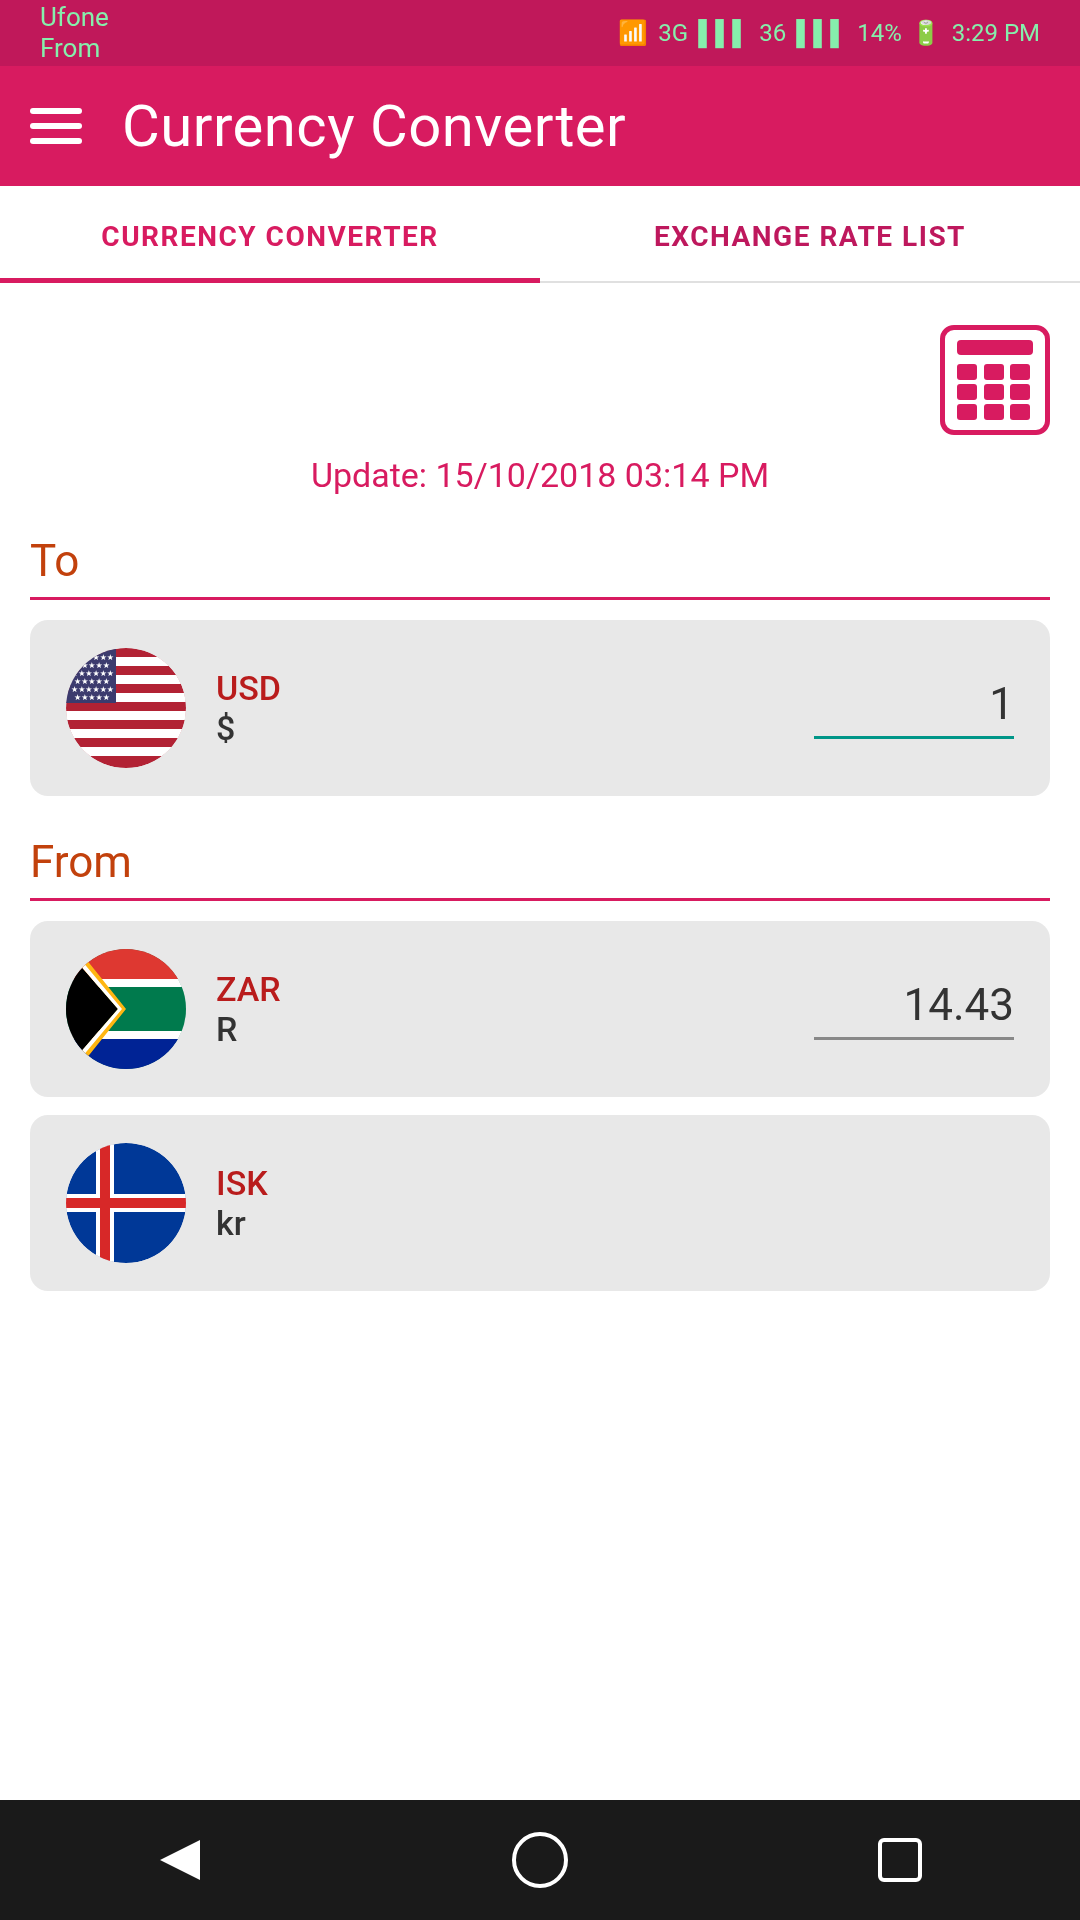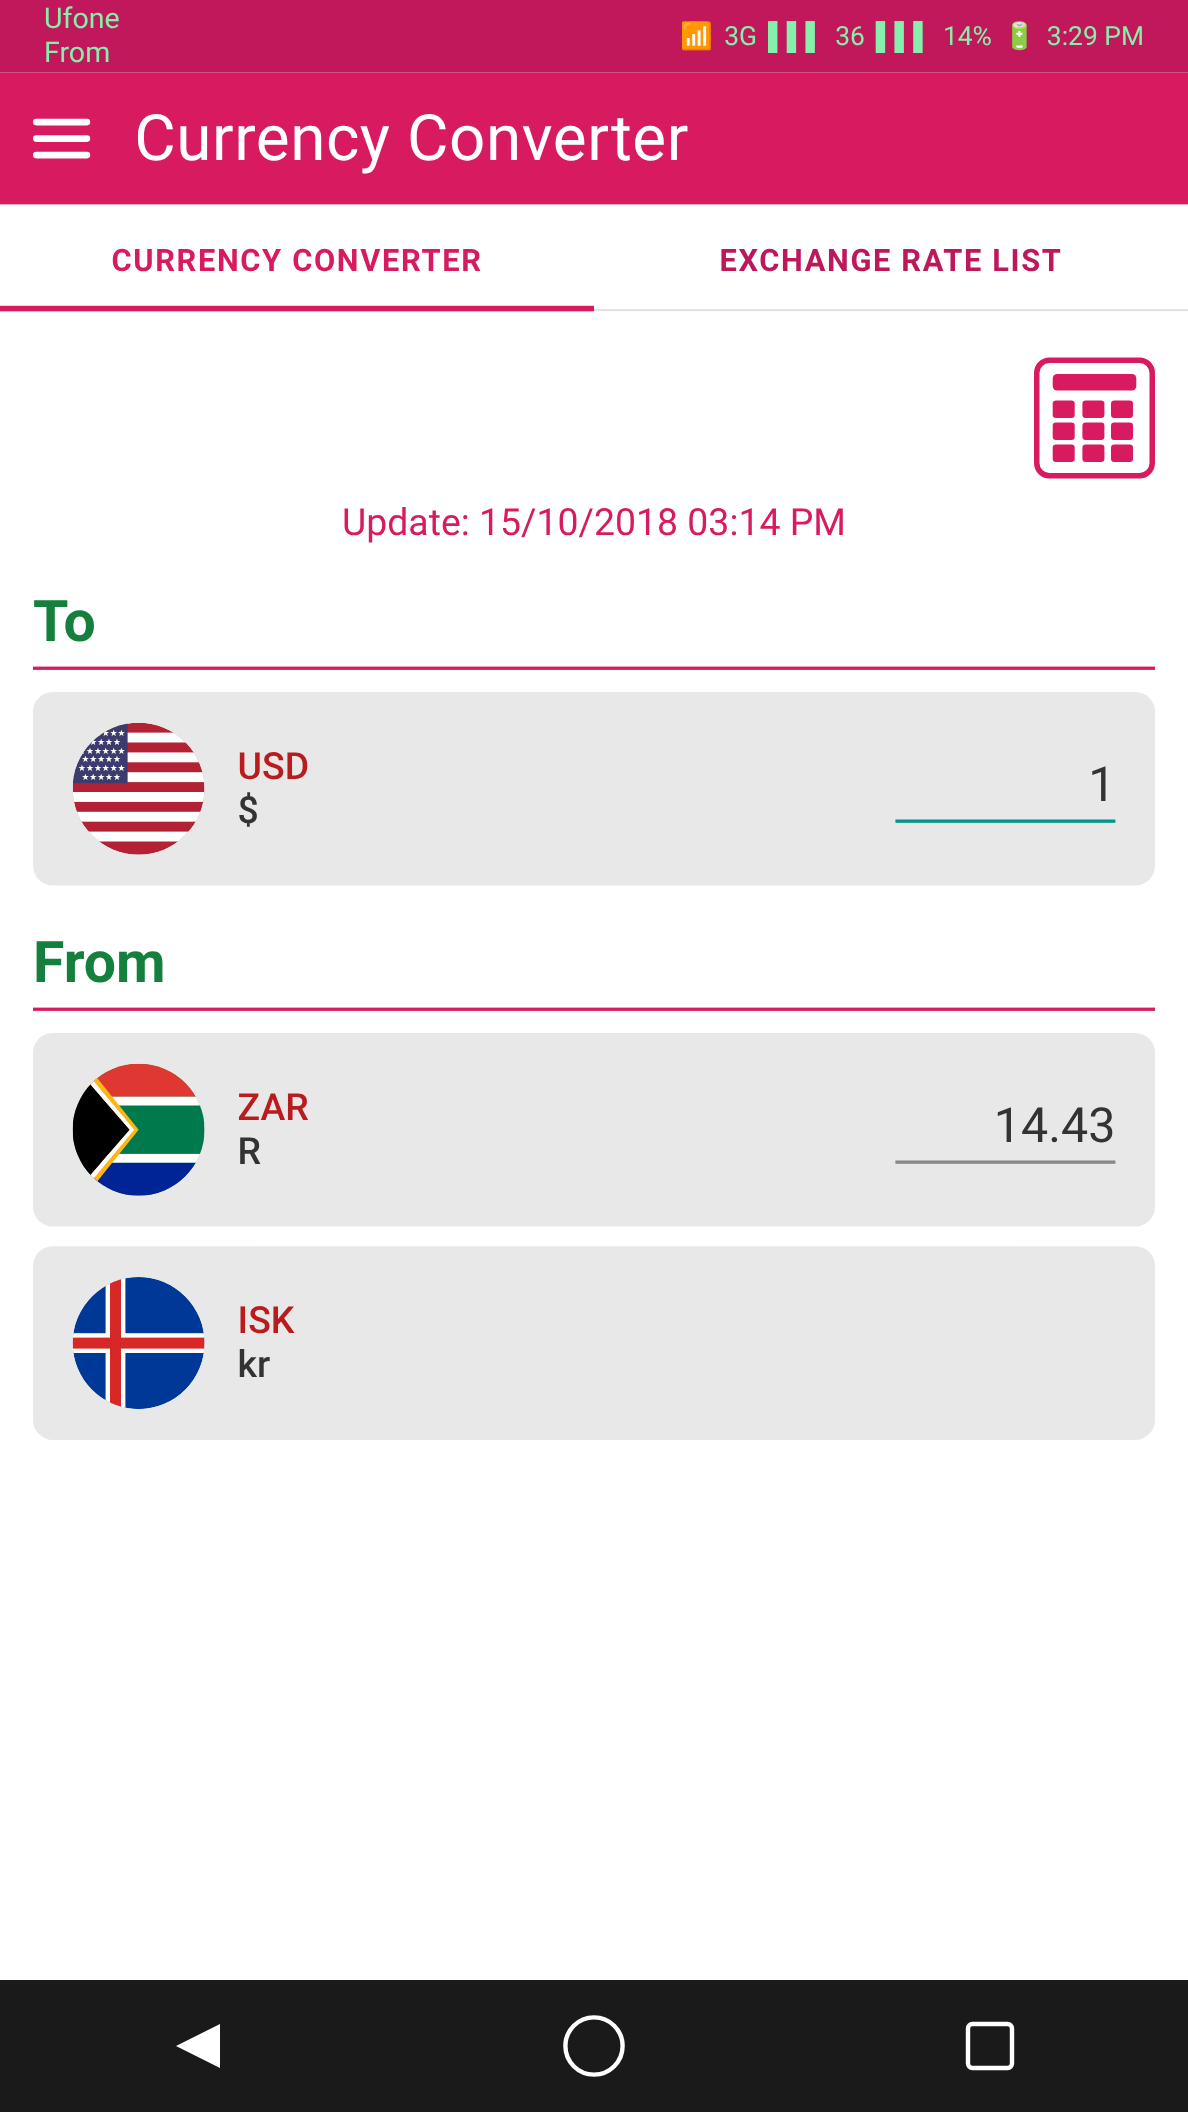--- a/index.html
+++ b/index.html
@@ -147,23 +147,23 @@
     .update-text {
       text-align: center;
       color: #d81b60;
       font-size: 34px;
       margin-bottom: 40px;
       margin-top: 10px;
     }
 
     
     .section-label {
-      font-size: 52px;
-      font-weight: 700;
-      color: #15803d;
+      font-size: 44px;
+      font-weight: 400;
+      color: #c2410c;
       margin-bottom: 10px;
     }
     .section-divider {
       height: 3px;
       background: #d81b60;
       margin-bottom: 20px;
     }
 
     
     .currency-card {

